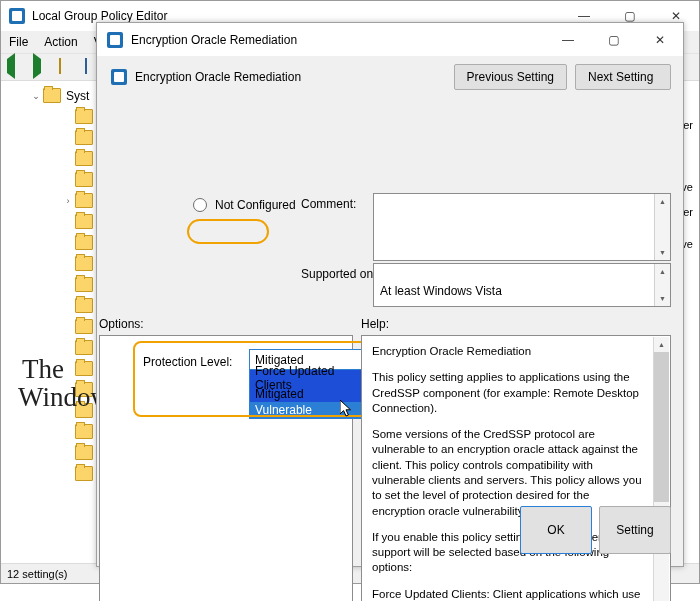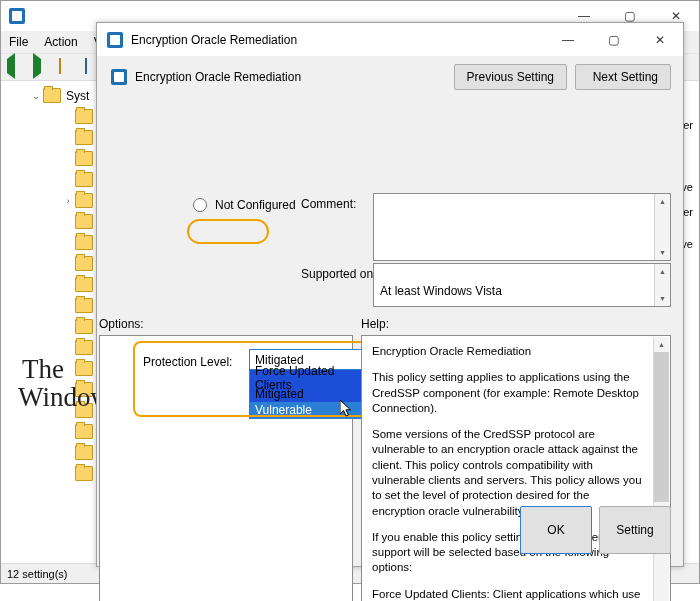--- a/index.html
+++ b/index.html
@@ -126,21 +126,21 @@
   .dlg-head .ic:after{
     content:"";position:absolute;left:3px;top:3px;width:10px;height:10px;background:#fff;border-radius:1px;
   }
   .dlg-head .nm{font-size:12px;}
   .dlg-head .btns{margin-left:auto;display:flex;gap:8px;}
   .btn{
     border:1px solid #adadad;background:#e1e1e1;font-size:12px;
     padding:5px 12px;border-radius:2px;color:#000;cursor:default;
     font-family:"Liberation Sans", sans-serif;
   }
-  .btn.wide{min-width:96px;text-align:right;}
+  .btn.wide{min-width:96px;text-align:left;}
 
   .dlg-body{position:relative;padding:0 12px;}
   .radios{position:absolute;left:96px;top:96px;width:120px;}
   .radio{display:flex;align-items:center;height:24px;font-size:12px;}
   .radio .r{
     width:12px;height:12px;border:1px solid #6b6b6b;border-radius:50%;
     background:#fff;margin-right:8px;flex:none;position:relative;
   }
   .radio.sel .r:after{
     content:"";position:absolute;left:3px;top:3px;width:6px;height:6px;
@@ -218,20 +218,21 @@
 </style>
 </head>
 <body>
 
 <div class="root">
 
   <div class="gpe">
 
     <div class="gpe-title">
       <span class="ic"></span>
+      <span class="t">Local Group Policy Editor</span>
       <div class="gpe-winbtns">
         <div>—</div>
         <div>▢</div>
         <div class="cl">✕</div>
       </div>
     </div>
 
     <div class="gpe-menu">
       <span>File</span>
       <span>Action</span>

